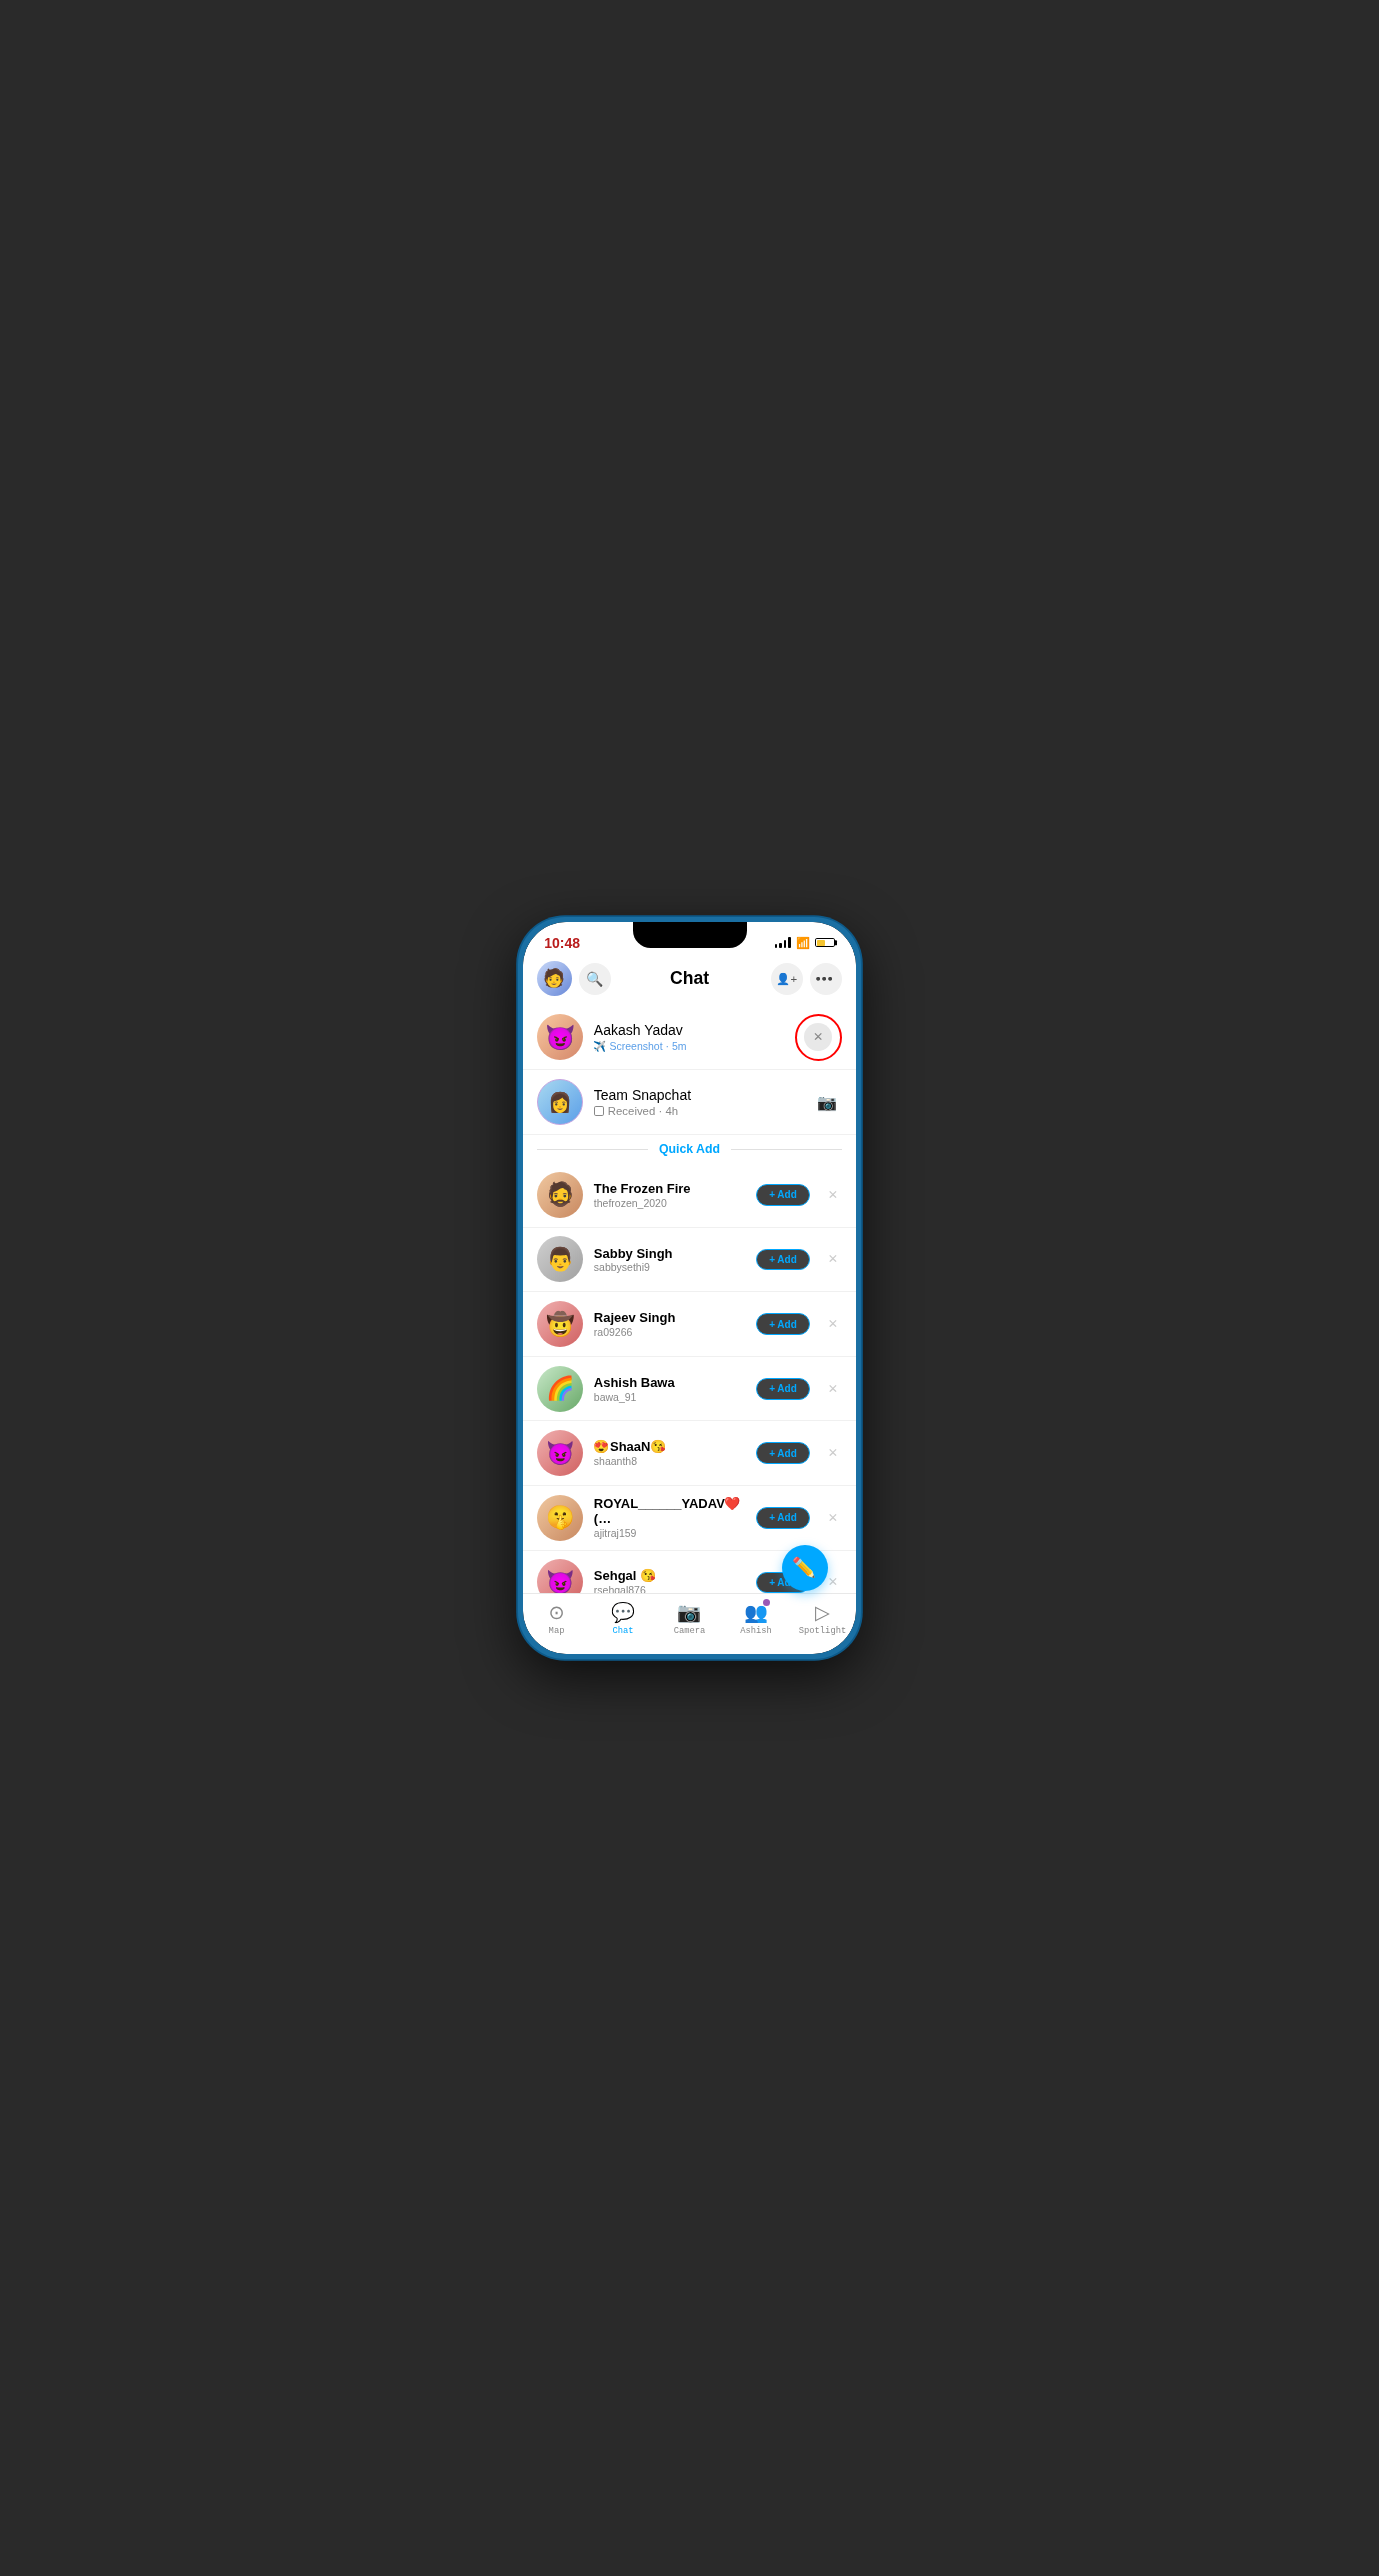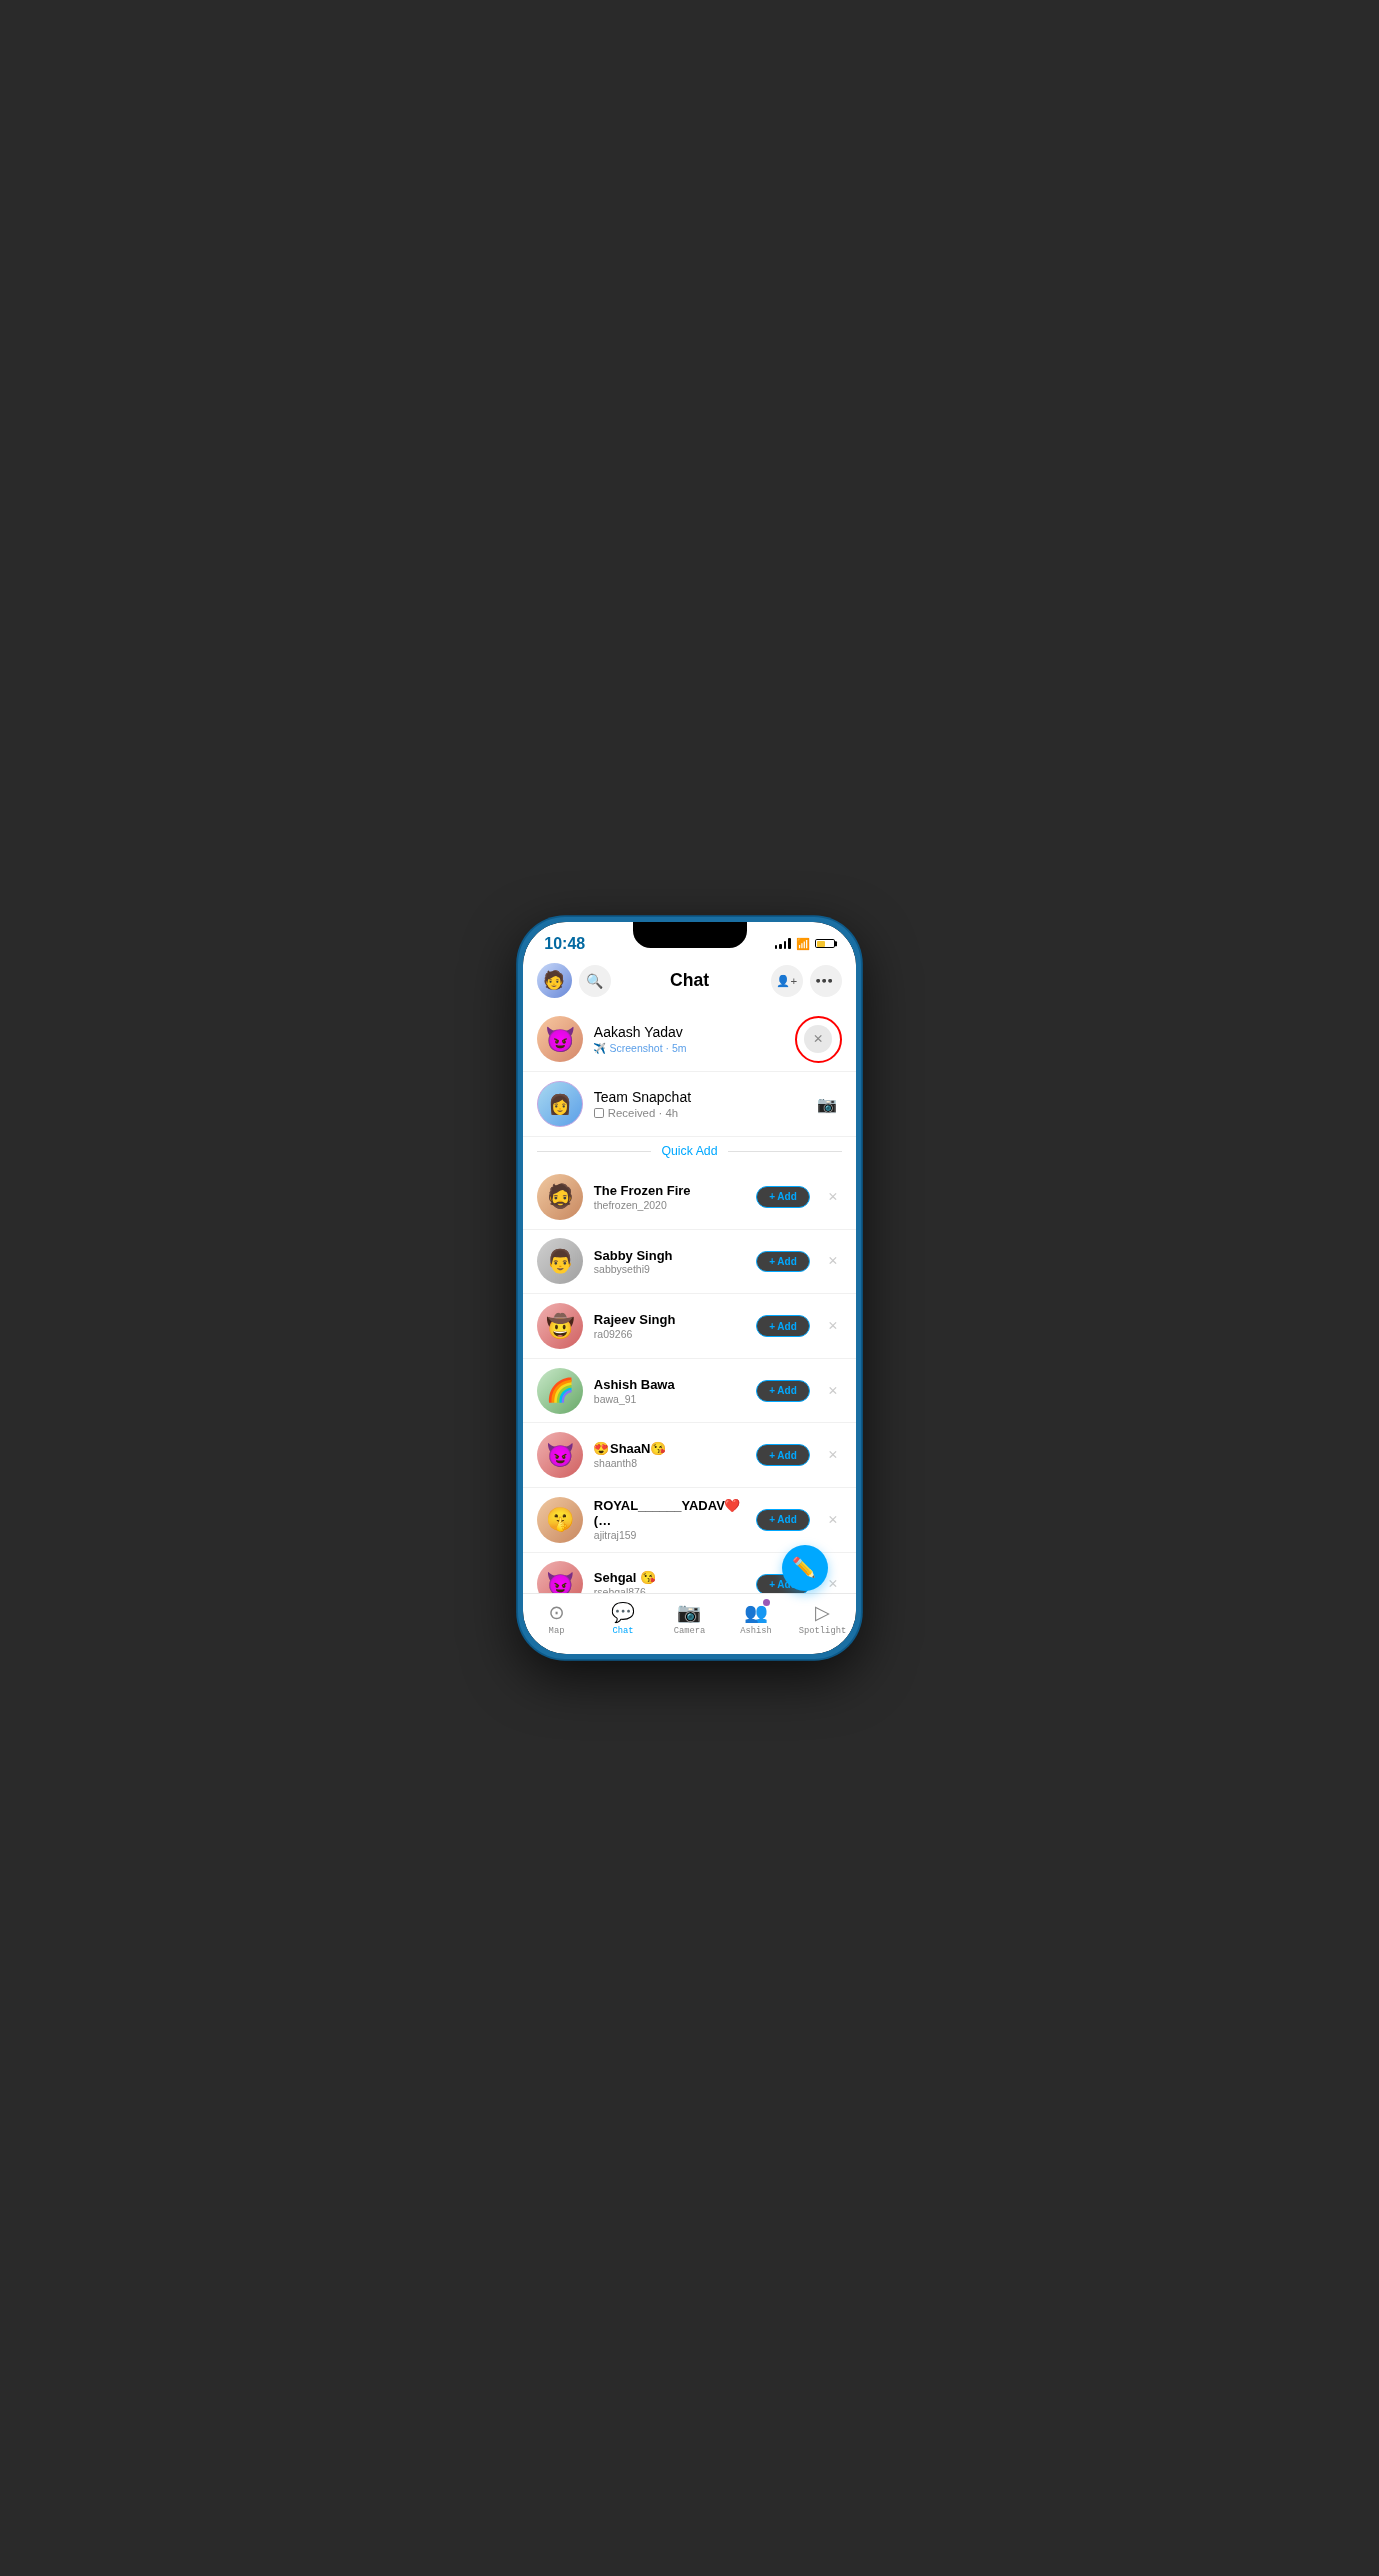--- a/index.html
+++ b/index.html
@@ -40,23 +40,23 @@
     
     .status-bar {
       background: #fff;
       display: flex;
       justify-content: space-between;
       align-items: center;
       padding: 12.3px 21px 3.5px;
       flex-shrink: 0;
     }
     .status-time {
-      font-size: 16px;
+      font-size: 14px;
       font-weight: 600;
-      color: #0369a1;
+      color: #b91c1c;
     }
     .status-icons {
       display: flex;
       align-items: center;
       gap: 5.3px;
     }
     .notch {
       position: absolute;
       top: 0;
       left: 50%;
@@ -216,21 +216,21 @@
       padding: 7px 14px;
       gap: 10.5px;
     }
     .quick-add-line {
       flex: 1;
       height: 0.4px;
       background: #e0e0e0;
     }
     .quick-add-text {
       font-size: 12.3px;
-      font-weight: 400;
+      font-weight: 700;
       color: #00a8ff;
     }
     
     .quick-add-item {
       display: flex;
       align-items: center;
       padding: 8.8px 14px;
       gap: 10.5px;
     }
     .quick-add-item:not(:last-child) {

